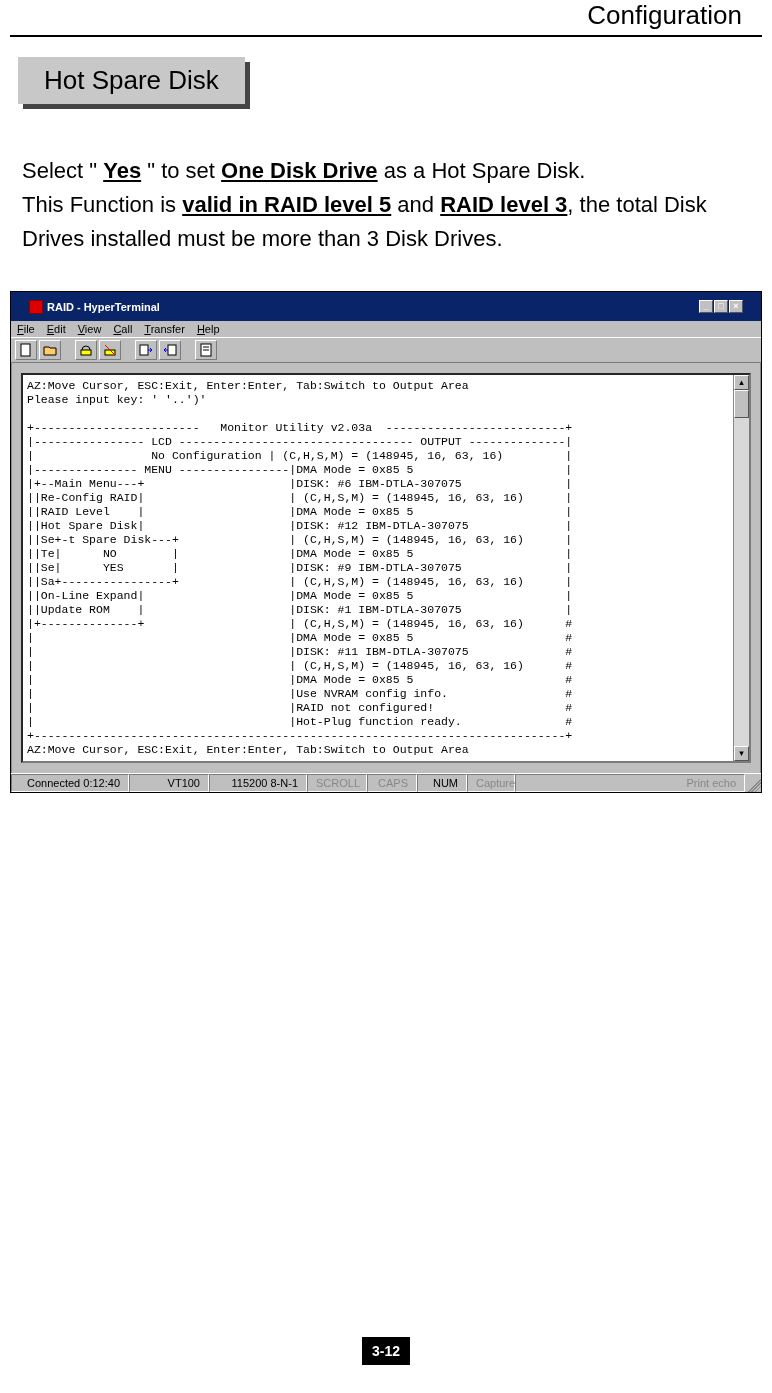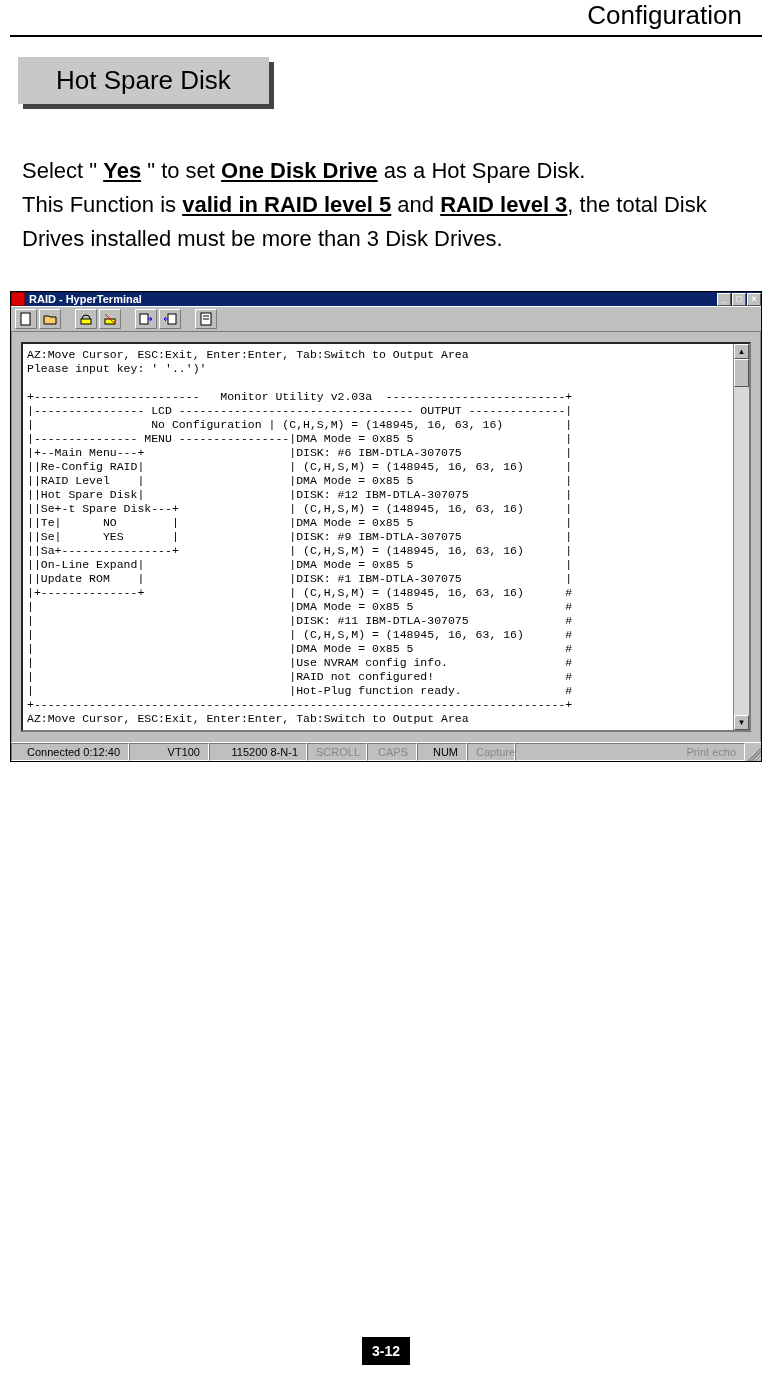--- a/index.html
+++ b/index.html
@@ -26,21 +26,21 @@
     .section-title-shadow {
       position: absolute;
       top: 5px; left: 5px;
       width: 100%; height: 100%;
       background: #444;
       z-index: 0;
     }
     .section-title {
       position: relative;
       background: #c8c8c8;
-      padding: 8px 38px;
+      padding: 8px 26px;
       font-size: 26px;
       z-index: 1;
     }
     .body-text {
       margin: 50px 22px 0 22px;
       font-size: 22px;
       line-height: 1.55;
     }
     .bold { font-weight: 600; text-decoration: underline; }
 
@@ -53,22 +53,22 @@
       font-family: Tahoma, Arial, sans-serif;
       font-size: 11px;
       box-shadow: 0 0 0 1px #888 inset;
     }
     .titlebar {
       background: linear-gradient(#0a246a,#0a246a);
       color: #fff;
       display: flex;
       align-items: center;
       justify-content: space-between;
-      padding: 1px 0;
-      height: 14px;
+      padding: 1px 18px;
+      height: 29px;
       font-weight: bold;
       font-size: 11px;
     }
     .titlebar-left { display: flex; align-items: center; gap: 4px; }
     .title-icon {
       width: 14px; height: 14px;
       background: #d00;
       border: 1px solid #800;
       display: inline-block;
     }
@@ -207,20 +207,28 @@
   <div class="titlebar">
     <div class="titlebar-left">
       <span class="title-icon"></span>
       <span>RAID - HyperTerminal</span>
     </div>
     <div class="win-btns">
       <div class="win-btn">_</div>
       <div class="win-btn">□</div>
       <div class="win-btn">×</div>
     </div>
+  </div>
+  <div class="menubar">
+    <span><u>F</u><span>ile</span></span>
+    <span><u>E</u>dit</span>
+    <span><u>V</u>iew</span>
+    <span><u>C</u>all</span>
+    <span><u>T</u>ransfer</span>
+    <span><u>H</u>elp</span>
   </div>
   <div class="toolbar">
     <div class="tool-group">
       <div class="tool-btn">
         <svg width="14" height="14">
             <rect x="2" y="1" width="9" height="12" fill="#fff" stroke="#000"></rect>
           </svg>
       </div>
       <div class="tool-btn">
         <svg width="14" height="14">

